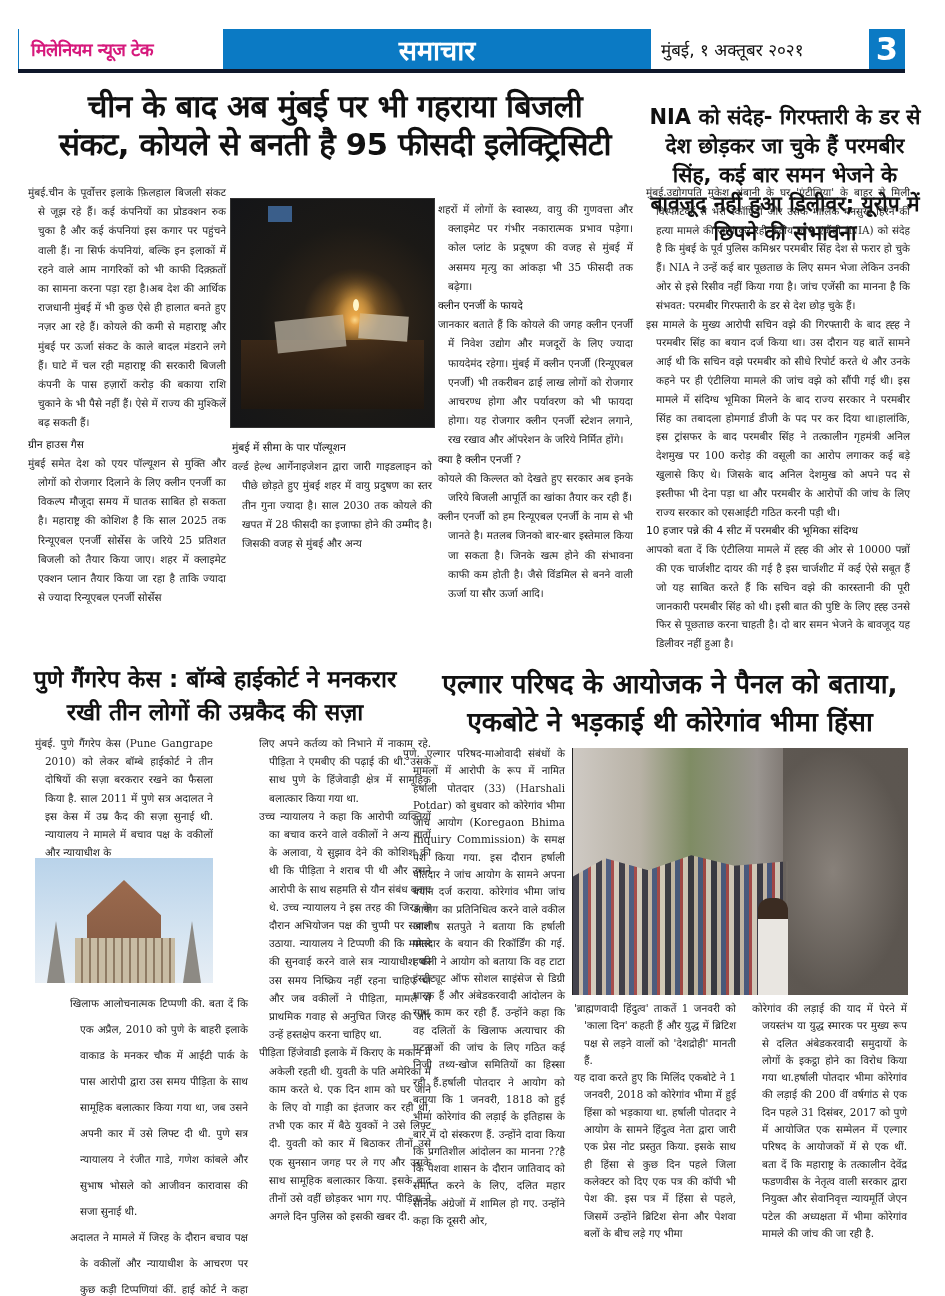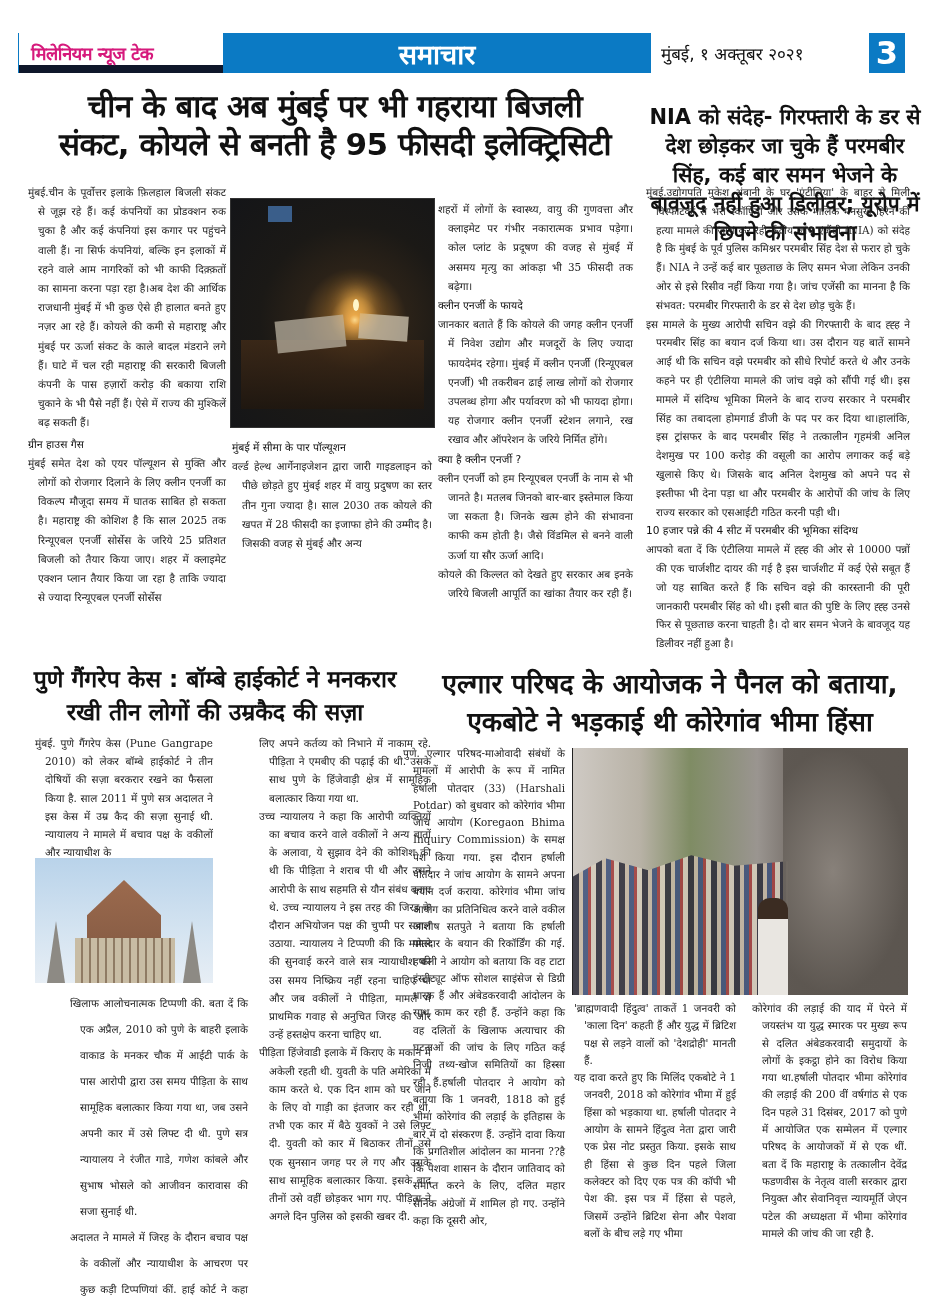--- a/index.html
+++ b/index.html
@@ -1,20 +1,20 @@
 <!DOCTYPE html>
 <html><head>
 <meta charset="utf-8">
 <style>
   * { box-sizing: border-box; margin: 0; padding: 0; }
   html, body { width: 945px; height: 1296px; background: #ffffff; overflow: hidden; }
   body { font-family: "DejaVu Serif", serif; color: #1a1a1a; position: relative; }
 
   
-  .masthead { position: absolute; left: 18px; top: 33px; width: 887px; height: 40px; border-bottom: 8px solid #0f172a; display: flex; }
+  .masthead { position: absolute; left: 18px; top: 33px; width: 887px; height: 40px; border-bottom: 4px solid #0f172a; display: flex; align-items: flex-end; }
   .mast-brand { width: 205px; height: 40px; border-left: 1px solid #0b7ac4; display: flex; align-items: center; padding-left: 12px; color: #d6197c; font-family: "DejaVu Sans", sans-serif; font-weight: bold; font-size: 18px; letter-spacing: -0.5px; }
   .mast-section { width: 428px; height: 40px; background: #0b7ac4; color: #ffffff; display: flex; align-items: center; justify-content: center; font-family: "DejaVu Sans", sans-serif; font-weight: bold; font-size: 27px; }
   .mast-date { width: 214px; height: 40px; background: #ffffff; display: flex; align-items: center; padding-left: 10px; font-family: "DejaVu Sans", sans-serif; font-size: 17px; color: #111; }
   .mast-page { flex: 1; height: 40px; background: #0b7ac4; color: #fff; display: flex; align-items: center; justify-content: center; font-family: "DejaVu Sans", sans-serif; font-weight: bold; font-size: 32px; border-left: 4px solid #fff; box-shadow: inset 3px 0 0 #0b7ac4; }
 
   
   .hl { position: absolute; font-family: "DejaVu Sans", sans-serif; font-weight: bold; color: #111; text-align: center; line-height: 1.22; }
   .hl-main { left: 30px; top: 88px; width: 610px; font-size: 31px; letter-spacing: -0.5px; }
   .hl-nia { left: 645px; top: 103px; width: 280px; font-size: 21px; line-height: 1.38; }
   .hl-pune { left: 20px; top: 663px; width: 390px; font-size: 23px; line-height: 1.45; }
@@ -75,24 +75,24 @@
   </div>
 
   <div class="col" style="left:232px; top:438px; width:200px;">
     <div class="sub">मुंबई में सीमा के पार पॉल्यूशन</div>
     <p>वर्ल्ड हेल्थ आर्गेनाइजेशन द्वारा जारी गाइडलाइन को पीछे छोड़ते हुए मुंबई शहर में वायु प्रदुषण का स्तर तीन गुना ज्यादा है। साल 2030 तक कोयले की खपत में 28 फीसदी का इजाफा होने की उम्मीद है। जिसकी वजह से मुंबई और अन्य</p>
   </div>
 
   <div class="col" style="left:438px; top:200px; width:195px;">
     <p>शहरों में लोगों के स्वास्थ्य, वायु की गुणवत्ता और क्लाइमेट पर गंभीर नकारात्मक प्रभाव पड़ेगा। कोल प्लांट के प्रदूषण की वजह से मुंबई में असमय मृत्यु का आंकड़ा भी 35 फीसदी तक बढ़ेगा।</p>
     <div class="sub">क्लीन एनर्जी के फायदे</div>
-    <p>जानकार बताते हैं कि कोयले की जगह क्लीन एनर्जी में निवेश उद्योग और मजदूरों के लिए ज्यादा फायदेमंद रहेगा। मुंबई में क्लीन एनर्जी (रिन्यूएबल एनर्जी) भी तकरीबन ढाई लाख लोगों को रोजगार उपलब्ध होगा और पर्यावरण को भी फायदा होगा। यह रोजगार क्लीन एनर्जी स्टेशन लगाने, रख रखाव और ऑपरेशन के जरिये निर्मित होंगे।</p>
+    <p>जानकार बताते हैं कि कोयले की जगह क्लीन एनर्जी में निवेश उद्योग और मजदूरों के लिए ज्यादा फायदेमंद रहेगा। मुंबई में क्लीन एनर्जी (रिन्यूएबल एनर्जी) भी तकरीबन ढाई लाख लोगों को रोजगार आचरण्ध होगा और पर्यावरण को भी फायदा होगा। यह रोजगार क्लीन एनर्जी स्टेशन लगाने, रख रखाव और ऑपरेशन के जरिये निर्मित होंगे।</p>
     <div class="sub">क्या है क्लीन एनर्जी ?</div>
+    <p>कोयले की किल्लत को देखते हुए सरकार अब इनके जरिये बिजली आपूर्ति का खांका तैयार कर रही हैं।</p>
     <p>क्लीन एनर्जी को हम रिन्यूएबल एनर्जी के नाम से भी जानते है। मतलब जिनको बार-बार इस्तेमाल किया जा सकता है। जिनके खत्म होने की संभावना काफी कम होती है। जैसे विंडमिल से बनने वाली ऊर्जा या सौर ऊर्जा आदि।</p>
-    <p>कोयले की किल्लत को देखते हुए सरकार अब इनके जरिये बिजली आपूर्ति का खांका तैयार कर रही हैं।</p>
   </div>
 </article>
 
 <article>
   <h2 class="hl hl-nia">NIA को संदेह- गिरफ्तारी के डर से देश छोड़कर जा चुके हैं परमबीर सिंह, कई बार समन भेजने के बावजूद नहीं हुआ डिलीवर; यूरोप में छिपने की संभावना</h2>
   <div class="col" style="left:646px; top:183px; width:264px; line-height:18.8px;">
     <p>मुंबई.उद्योगपति मुकेश अंबानी के घर 'एंटीलिया' के बाहर से मिली विस्फोटकों से भरी स्कॉर्पियो और उसके मालिक मनसुख हिरेन की हत्या मामले की जांच कर रही केंद्रीय जांच एजेंसी (NIA) को संदेह है कि मुंबई के पूर्व पुलिस कमिश्नर परमबीर सिंह देश से फरार हो चुके हैं। NIA ने उन्हें कई बार पूछताछ के लिए समन भेजा लेकिन उनकी ओर से इसे रिसीव नहीं किया गया है। जांच एजेंसी का मानना है कि संभवत: परमबीर गिरफ्तारी के डर से देश छोड़ चुके हैं।</p>
     <p>इस मामले के मुख्य आरोपी सचिन वझे की गिरफ्तारी के बाद ह्ह्ह ने परमबीर सिंह का बयान दर्ज किया था। उस दौरान यह बातें सामने आई थी कि सचिन वझे परमबीर को सीधे रिपोर्ट करते थे और उनके कहने पर ही एंटीलिया मामले की जांच वझे को सौंपी गई थी। इस मामले में संदिग्ध भूमिका मिलने के बाद राज्य सरकार ने परमबीर सिंह का तबादला होमगार्ड डीजी के पद पर कर दिया था।हालांकि, इस ट्रांसफर के बाद परमबीर सिंह ने तत्कालीन गृहमंत्री अनिल देशमुख पर 100 करोड़ की वसूली का आरोप लगाकर कई बड़े खुलासे किए थे। जिसके बाद अनिल देशमुख को अपने पद से इस्तीफा भी देना पड़ा था और परमबीर के आरोपों की जांच के लिए राज्य सरकार को एसआईटी गठित करनी पड़ी थी।</p>
     <div class="sub">10 हजार पन्ने की 4 सीट में परमबीर की भूमिका संदिग्ध</div>
     <p>आपको बता दें कि एंटीलिया मामले में ह्ह्ह की ओर से 10000 पन्नों की एक चार्जशीट दायर की गई है इस चार्जशीट में कई ऐसे सबूत हैं जो यह साबित करते हैं कि सचिन वझे की कारस्तानी की पूरी जानकारी परमबीर सिंह को थी। इसी बात की पुष्टि के लिए ह्ह्ह उनसे फिर से पूछताछ करना चाहती है। दो बार समन भेजने के बावजूद यह डिलीवर नहीं हुआ है।</p>

